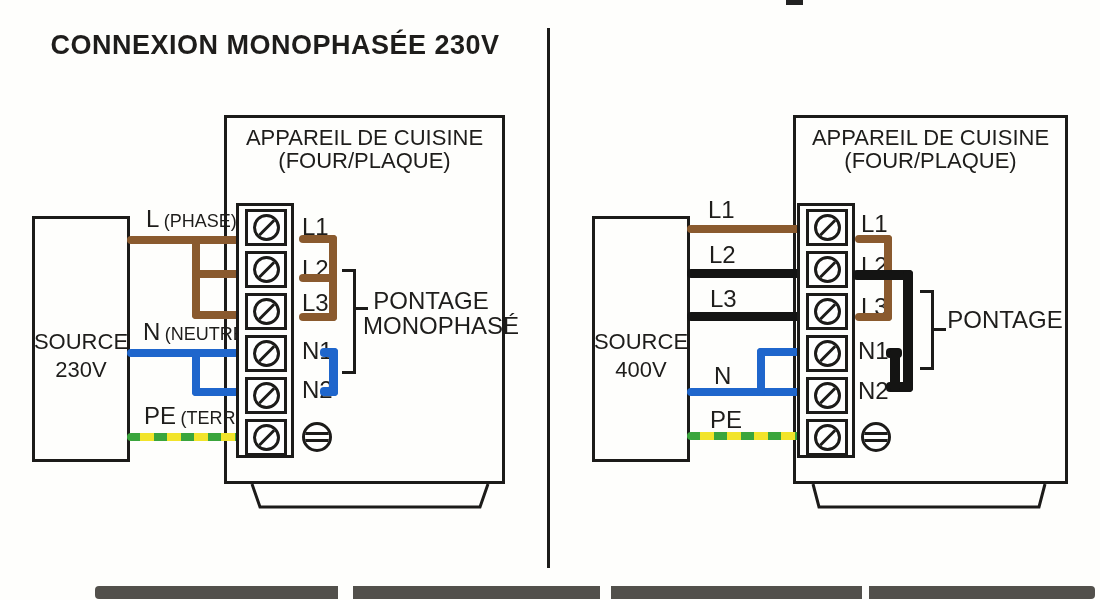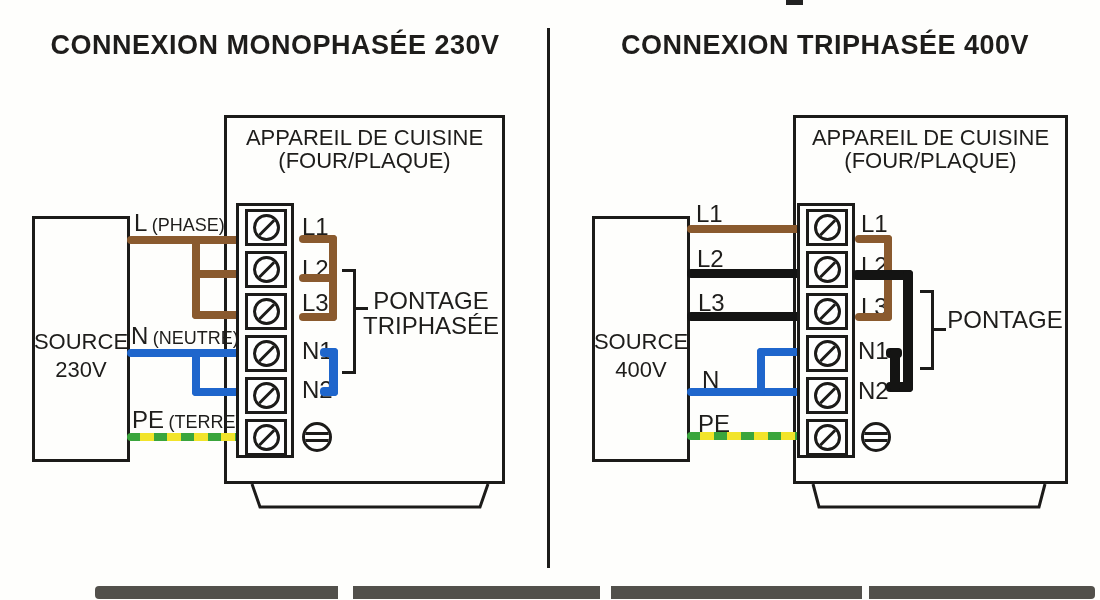--- a/index.html
+++ b/index.html
@@ -44,21 +44,21 @@
   .tlabel{position:absolute;font-size:24px;font-weight:500;line-height:26px;white-space:nowrap;}
   .wire{position:absolute;border-radius:4px;}
   .brown{background:var(--wire-brown,#8a5a2e);}
   .blue{background:var(--wire-blue,#1f66cc);}
   .blk{background:var(--wire-black,#141413);}
   .pe-wire{
     background:repeating-linear-gradient(90deg,
       var(--earth-green,#3aa53c) 0 13px,
       var(--earth-yellow,#f2e42a) 13px 27px);
   }
-  .wlabel{position:absolute;white-space:nowrap;line-height:28px;}
+  .wlabel{position:absolute;white-space:nowrap;line-height:19px;margin-left:12px;}
   .wmain{font-size:24px;font-weight:500;}
   .wsub{font-size:18px;font-weight:500;}
   .bk{position:absolute;background:var(--line,#1c1b19);}
   .bridge-label{position:absolute;text-align:center;font-size:24px;font-weight:500;line-height:25px;white-space:nowrap;}
   .pedestal{position:absolute;}
   .pedestal polyline{fill:none;stroke:var(--line,#1c1b19);stroke-width:3;}
   .divider{position:absolute;background:var(--line,#1c1b19);}
   .strip{
     position:absolute;border-radius:4px;opacity:.92;filter:blur(.4px);
     background-image:
@@ -152,27 +152,26 @@
     <div class="wire blue" style="left:320px;top:348px;width:18px;height:9px;"></div>
     <div class="wire blue" style="left:329px;top:348px;width:9px;height:48px;"></div>
     <div class="wire blue" style="left:320px;top:387px;width:18px;height:9px;"></div>
 
     <div class="bk" style="left:353px;top:269px;width:3px;height:105px;"></div>
     <div class="bk" style="left:342px;top:269px;width:14px;height:3px;"></div>
     <div class="bk" style="left:342px;top:371px;width:14px;height:3px;"></div>
     <div class="bk" style="left:353px;top:307px;width:15px;height:3px;"></div>
     <div class="bridge-label" style="left:363px;top:288px;width:136px;">
       <div>PONTAGE</div>
-      <div>TRIPHASÉE</div>
+      <div>MONOPHASÉ</div>
     </div>
   </div>
 
   <div class="panel" style="left:550px;">
 
-    <div class="panel-title">CONNEXION TRIPHASÉE 400V</div>
 
     <div class="box source-box" style="left:42px;top:216px;width:98px;height:246px;">
       <div>
         <div>SOURCE</div>
         <div>400V</div>
       </div>
     </div>
 
     <div class="box" style="left:243px;top:115px;width:275px;height:369px;"></div>
     <div class="appliance-title" style="left:243px;top:126px;width:275px;">

